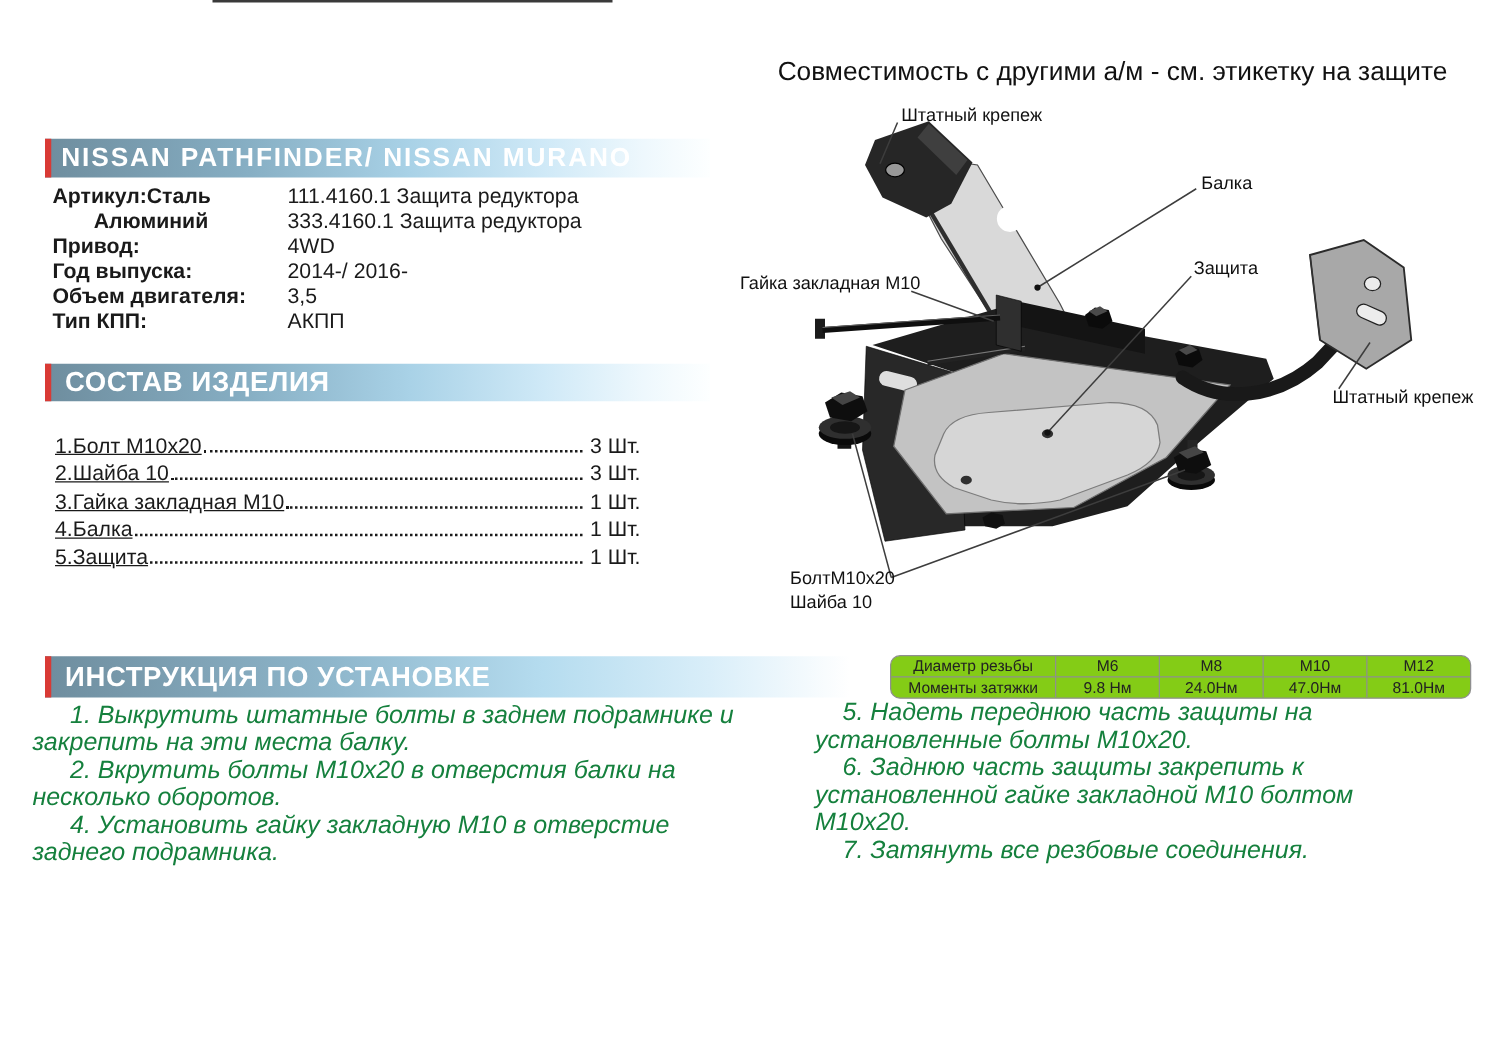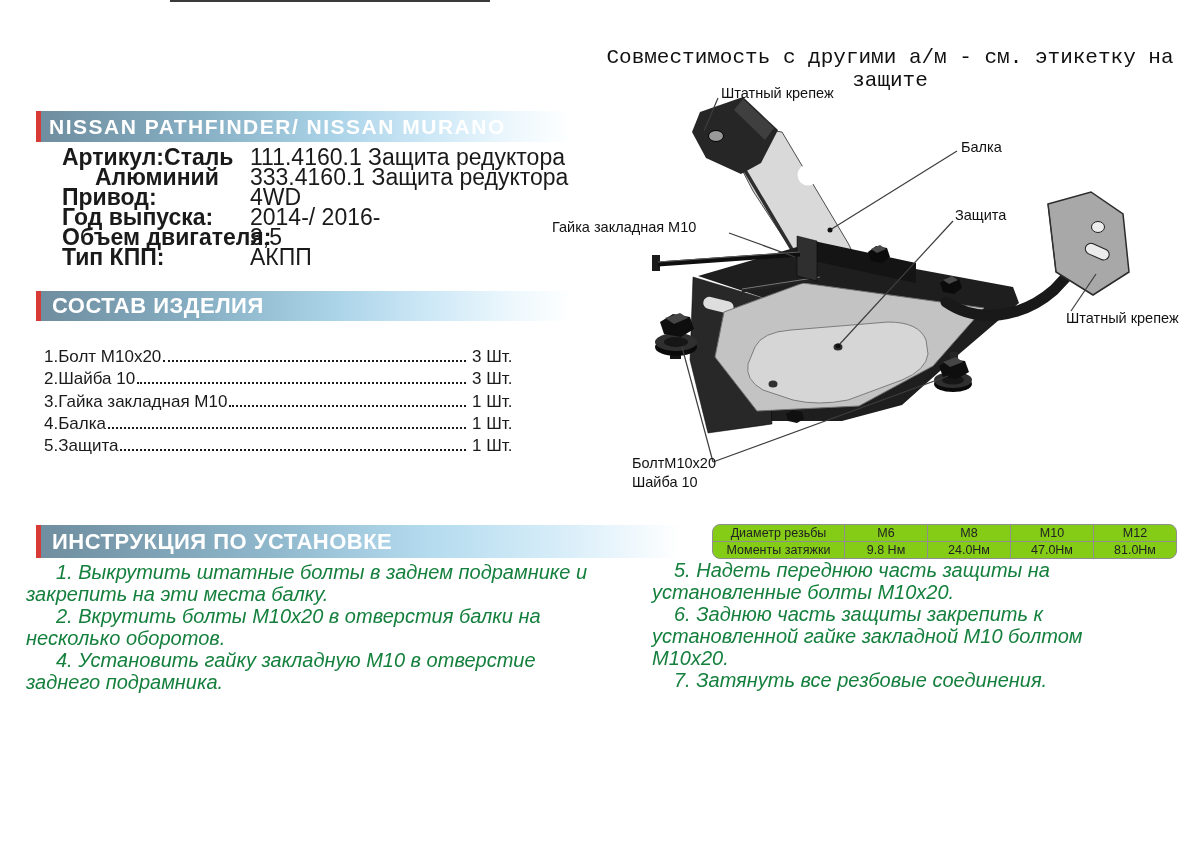--- a/index.html
+++ b/index.html
@@ -2,43 +2,43 @@
 <html><head>
 <meta charset="utf-8">
 <style>
   html,body{margin:0;padding:0;background:#fff;}
   .page{position:relative;width:1200px;height:848px;background:#fff;overflow:hidden;
         font-family:"Liberation Sans","DejaVu Sans",sans-serif;color:#1a1a1a;}
 
   .top-line{position:absolute;left:170px;top:0;width:320px;height:2px;background:#3a3a3a;}
 
   .compat{position:absolute;left:580px;top:46px;width:620px;text-align:center;
-          font-size:21px;color:#111;font-family:Liberation Mono, monospace;}
+          font-size:21px;color:#111;}
 
   .band{position:absolute;display:flex;align-items:center;}
   .band::before{content:"";position:absolute;left:0;top:0;bottom:0;width:5px;background:#d93a35;}
   .band-model{left:36px;top:111px;width:532px;height:31px;
      background:linear-gradient(90deg,#6e8d9e 0%,#86aec3 30%,#a9d2e7 55%,#cfe9f7 75%,#eef8fd 90%,#fdffff 100%);}
   .band-sostav{left:36px;top:291px;width:532px;height:30px;
      background:linear-gradient(90deg,#6e8d9e 0%,#86aec3 30%,#a9d2e7 55%,#cfe9f7 75%,#eef8fd 90%,#fdffff 100%);}
   .band-instr{left:36px;top:525px;width:664px;height:33px;
      background:linear-gradient(90deg,#6e8d9e 0%,#8fb7cc 35%,#b5dcef 60%,#d9eef9 80%,#ffffff 97%);}
   .band-text{color:#fff;font-weight:bold;white-space:nowrap;}
   .model-text{font-size:21px;letter-spacing:1.5px;padding-left:13px;}
   .section-text{font-size:22px;letter-spacing:0.5px;padding-left:16px;}
 
-  .specs{position:absolute;left:42px;top:147px;font-size:23px;line-height:20px;margin-left:20px;}
+  .specs{position:absolute;left:42px;top:147px;font-size:17px;line-height:20px;}
   .spec-row{display:flex;}
   .spec-label{width:188px;font-weight:bold;white-space:nowrap;}
   .spec-label.indent{padding-left:33px;width:155px;}
   .spec-value{white-space:nowrap;}
 
   .parts{position:absolute;left:44px;top:347px;width:478px;font-size:17px;}
   .part-row{display:flex;align-items:baseline;height:22.3px;}
-  .part-name{white-space:nowrap;}
+  .part-name{white-space:nowrap;text-decoration:underline;}
   .leader{flex:1;border-bottom:2px dotted #1b1b1b;margin:0 6px 4px 2px;}
   .part-qty{white-space:nowrap;width:50px;}
 
   .torque{position:absolute;left:712px;top:524px;border:1.5px solid #8f8f8f;border-radius:8px;
           background:#84cc16;overflow:hidden;}
   .torque table{border-collapse:collapse;font-size:12.5px;color:#222;}
   .torque td{border-right:1px solid #8f8f8f;text-align:center;height:16px;padding:0 3px;}
   .torque td:first-child{width:125px;}
   .torque td:last-child{border-right:none;width:76px;}
   .torque td.mid{width:76px;}
@@ -229,18 +229,18 @@
       <line x1="713" y1="462" x2="682" y2="347"></line>
       <line x1="713" y1="462" x2="948" y2="376"></line>
     </g>
     <circle cx="830" cy="230" r="2.5" fill="#111"></circle>
     <circle cx="838" cy="346" r="2.5" fill="#111"></circle>
   </svg>
 
   <div class="callout" style="left:721px;top:85px;">Штатный крепеж</div>
   <div class="callout" style="left:961px;top:139px;">Балка</div>
   <div class="callout" style="left:955px;top:207px;">Защита</div>
-  <div class="callout" style="left:552px;top:219px;">Гайка закладная М10</div>
+  <div class="callout" style="left:592px;top:219px;">Гайка закладная М10</div>
   <div class="callout" style="left:1066px;top:310px;">Штатный крепеж</div>
   <div class="callout" style="left:632px;top:455px;">БолтМ10х20</div>
   <div class="callout" style="left:632px;top:474px;">Шайба 10</div>
 
 </div>
 
 </body></html>

